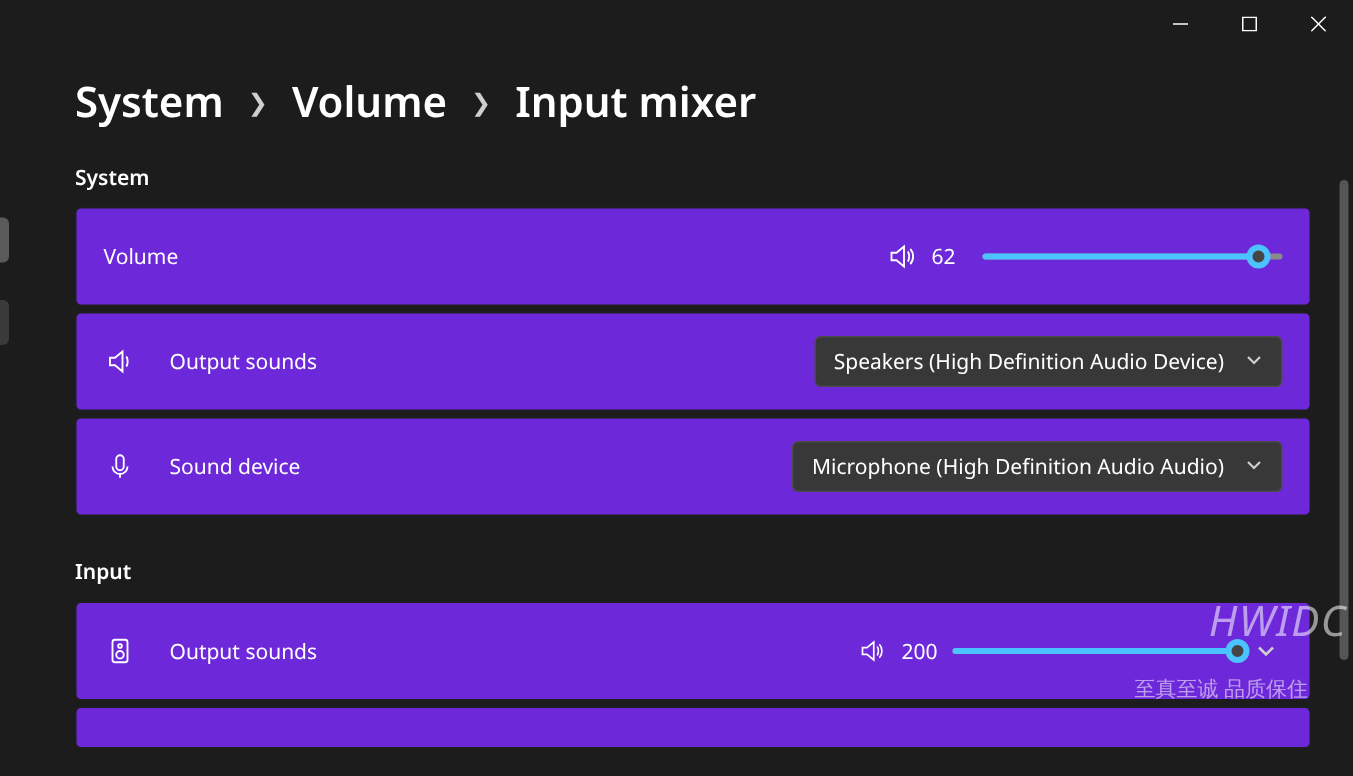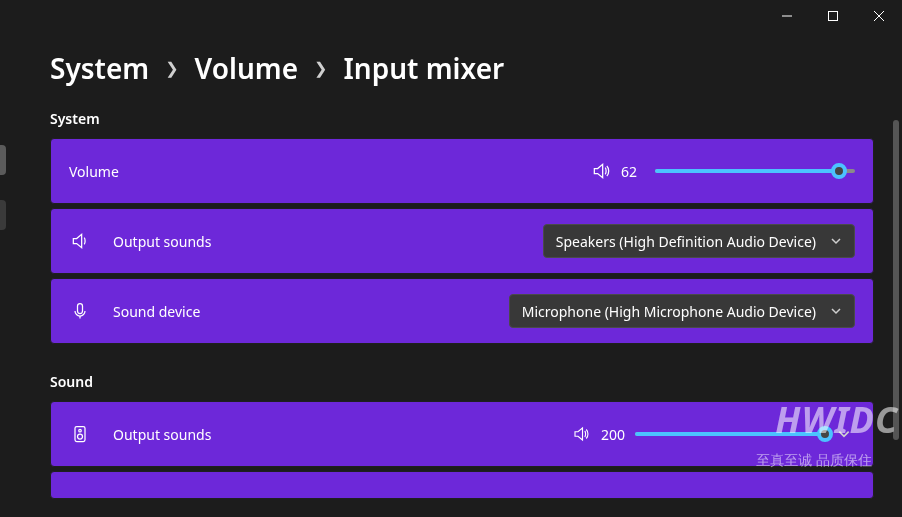--- a/index.html
+++ b/index.html
@@ -103,21 +103,21 @@
     display: flex; align-items: center; gap: 14px;
     font-size: 14px;
     cursor: pointer;
   }
   .dropdown .chev-down svg { stroke:#cfcfcf; fill:none; stroke-width:1.5; width:12px; height:12px; }
   .expand-chev { width:22px; display:flex; align-items:center; justify-content:center; margin-left:8px;}
   .expand-chev svg { stroke:#cfcfcf; fill:none; stroke-width:1.5; width:14px; height:14px;}
   .watermark {
     position:absolute;
     right: 4px; top: 395px;
-    font-size: 36px; font-weight: 700;
+    font-size: 28px; font-weight: 400;
     color: rgba(255,255,255,0.55);
     letter-spacing: 1px;
     pointer-events:none;
     font-style: italic;
   }
   .watermark-sub {
     position:absolute;
     right: 30px; top: 450px;
     font-size: 14px;
     color: rgba(255,255,255,0.55);
@@ -216,30 +216,30 @@
     <span class="lead-icon">
       <svg viewBox="0 0 24 24" width="20" height="20">
           <rect x="9" y="3" width="6" height="12" rx="3"></rect>
           <path d="M6 12a6 6 0 0 0 12 0"></path>
           <line x1="12" y1="18" x2="12" y2="21"></line>
         </svg>
     </span>
     <span class="title">Sound device</span>
     <span class="spacer"></span>
     <div class="dropdown">
-      <span>Microphone (High Microphone Audio Device)</span>
+      <span>Microphone (High Definition Audio Audio)</span>
       <span class="chev-down">
         <svg viewBox="0 0 12 12">
             <polyline points="2 4 6 8 10 4"></polyline>
           </svg>
       </span>
     </div>
   </div>
 
-  <div class="section-label apps-label">Sound</div>
+  <div class="section-label apps-label">Input</div>
 
   <div class="card">
     <span class="lead-icon">
       <svg viewBox="0 0 24 24" width="20" height="20">
           <rect x="6" y="3" width="12" height="18" rx="2"></rect>
           <circle cx="12" cy="8" r="1.5"></circle>
           <circle cx="12" cy="15" r="3"></circle>
         </svg>
     </span>
     <span class="title">Output sounds</span>

